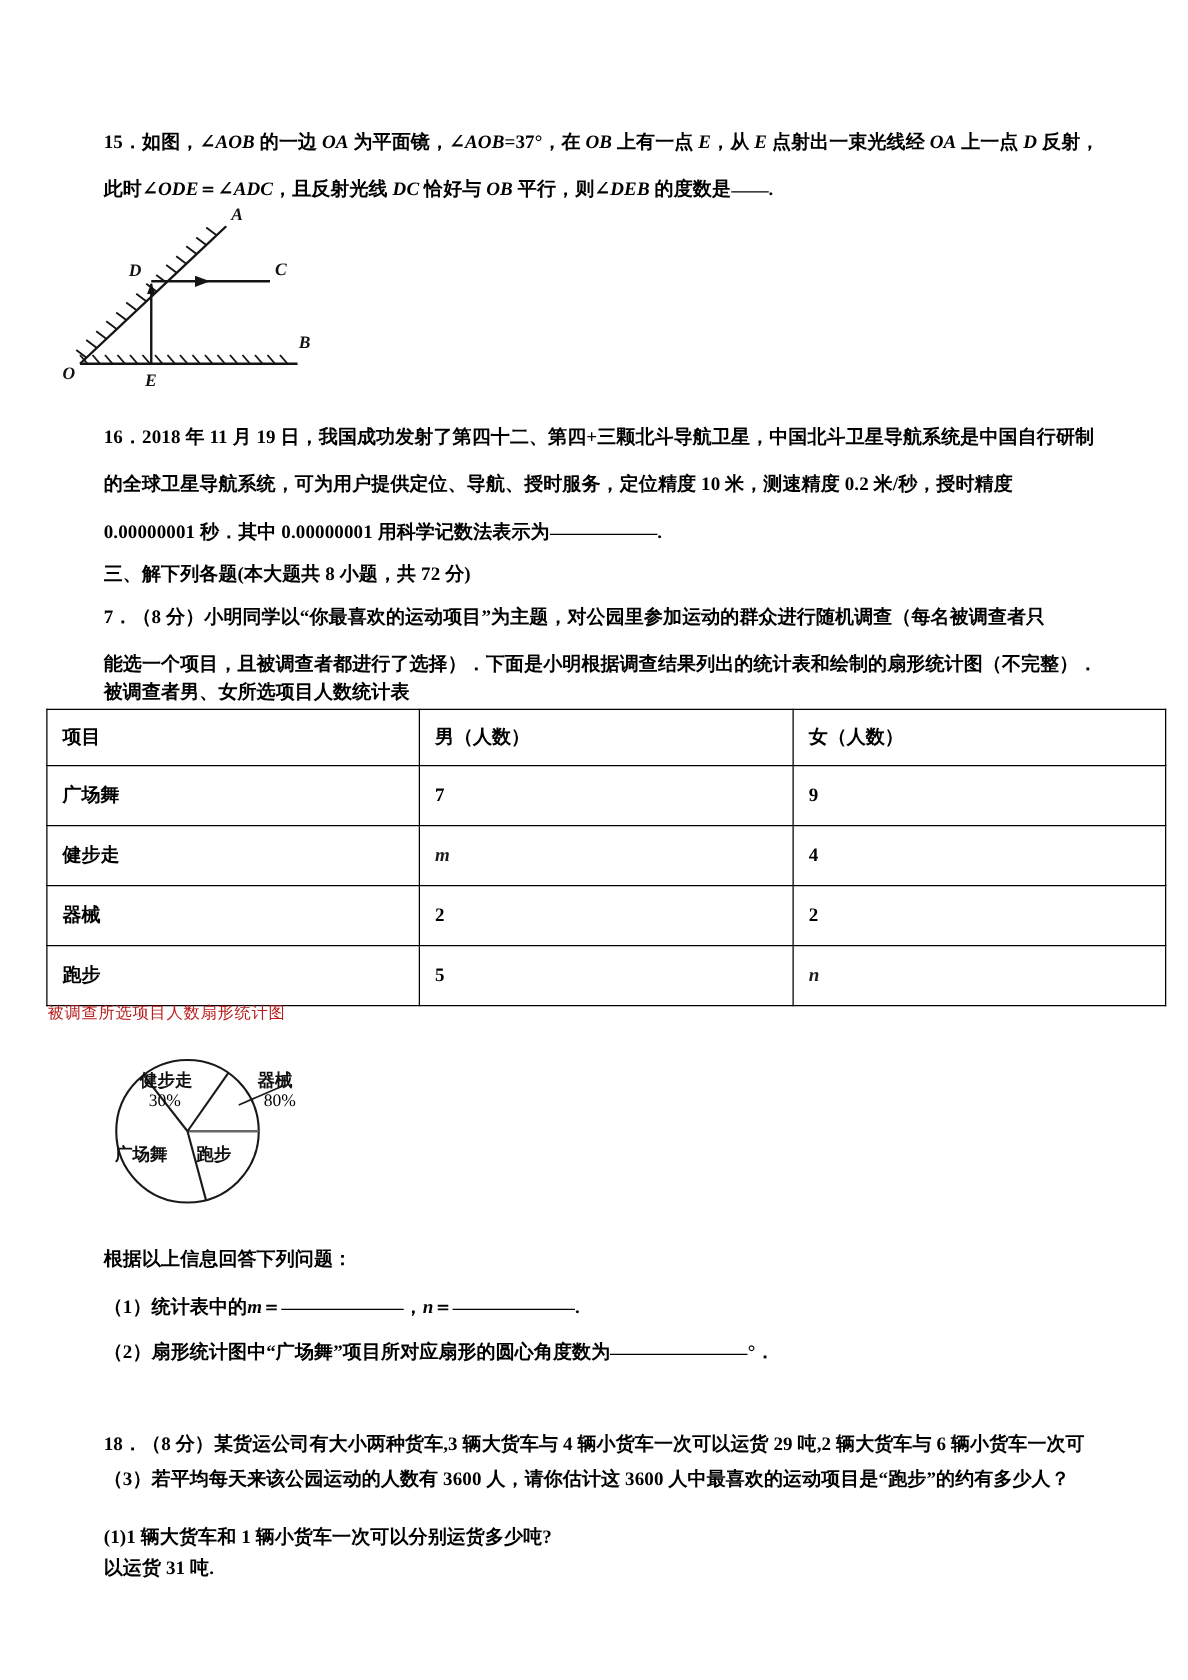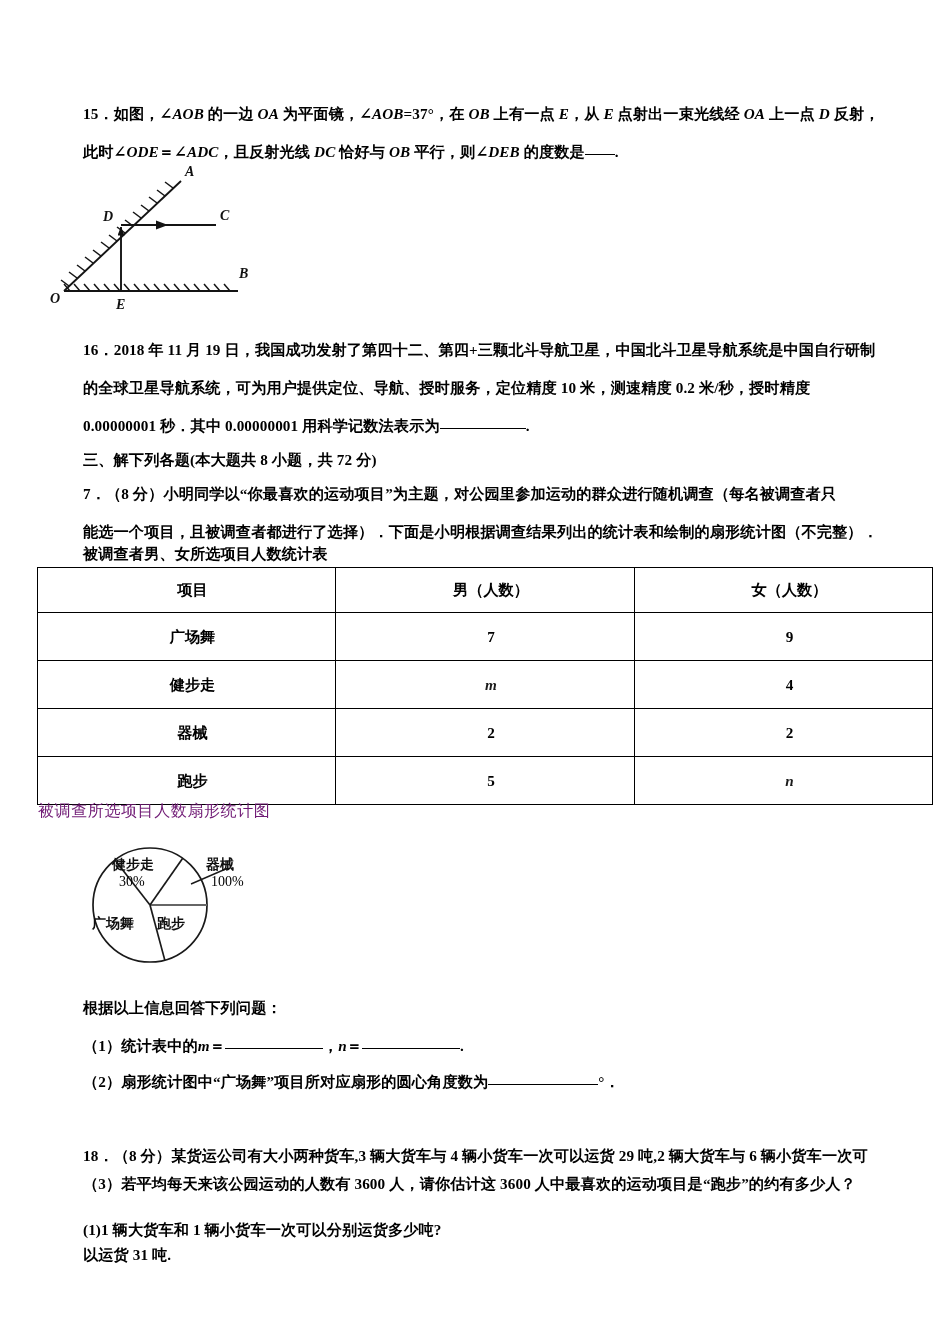--- a/index.html
+++ b/index.html
@@ -55,21 +55,20 @@
   }
 
   
   .stat-table {
     position: absolute;
     left: 37px;
     top: 567px;
     width: 856px;
     border-collapse: collapse;
     table-layout: fixed;
-    text-align: center;
   }
   .stat-table td {
     border: 1.4px solid #000000;
     height: 47px;
     padding: 0 0 0 12px;
     vertical-align: middle;
     font-size: 15.2px;
     font-weight: bold;
     line-height: 20px;
   }
@@ -83,23 +82,23 @@
     font-weight: normal;
     padding-left: 10px;
     color: #1b1b1b;
   }
 
   
   .pie-caption {
     position: absolute;
     left: 38px;
     top: 801px;
-    font-size: 16px;
+    font-size: 13px;
     font-weight: normal;
-    color: #701a75;
+    color: #b91c1c;
     letter-spacing: 0.6px;
     white-space: nowrap;
   }
 
   
   .fig17 {
     position: absolute;
     left: 60px;
     top: 838px;
     width: 300px;
@@ -260,21 +259,21 @@
 
     <line x1="90" y1="67" x2="104.8" y2="122.1" stroke="#1a1a1a" stroke-width="1.7"></line>
 
     <line x1="131" y1="46" x2="168" y2="30" stroke="#1a1a1a" stroke-width="1.4"></line>
   </svg>
 
   <div class="pie-label" style="left:112px; top:856px;">健步走</div>
   <div class="pie-pct" style="left:119px; top:874px;">30%</div>
 
   <div class="pie-label" style="left:206px; top:856px;">器械</div>
-  <div class="pie-pct" style="left:211px; top:874px;">100%</div>
+  <div class="pie-pct" style="left:211px; top:874px;">80%</div>
 
   <div class="pie-label" style="left:92px; top:915px;">广场舞</div>
   <div class="pie-label" style="left:157px; top:915px;">跑步</div>
 
   <div class="ptext" style="left:43px; top:989px;">根据以上信息回答下列问题：</div>
 
   <div class="ptext" style="left:43px; top:1027px;">
     <span>（1）统计表中的</span><span class="it">m</span><span>＝</span><span class="blank" style="width:98px;"></span><span>，</span><span class="it">n</span><span>＝</span><span class="blank" style="width:98px;"></span><span>.</span>
   </div>
 

